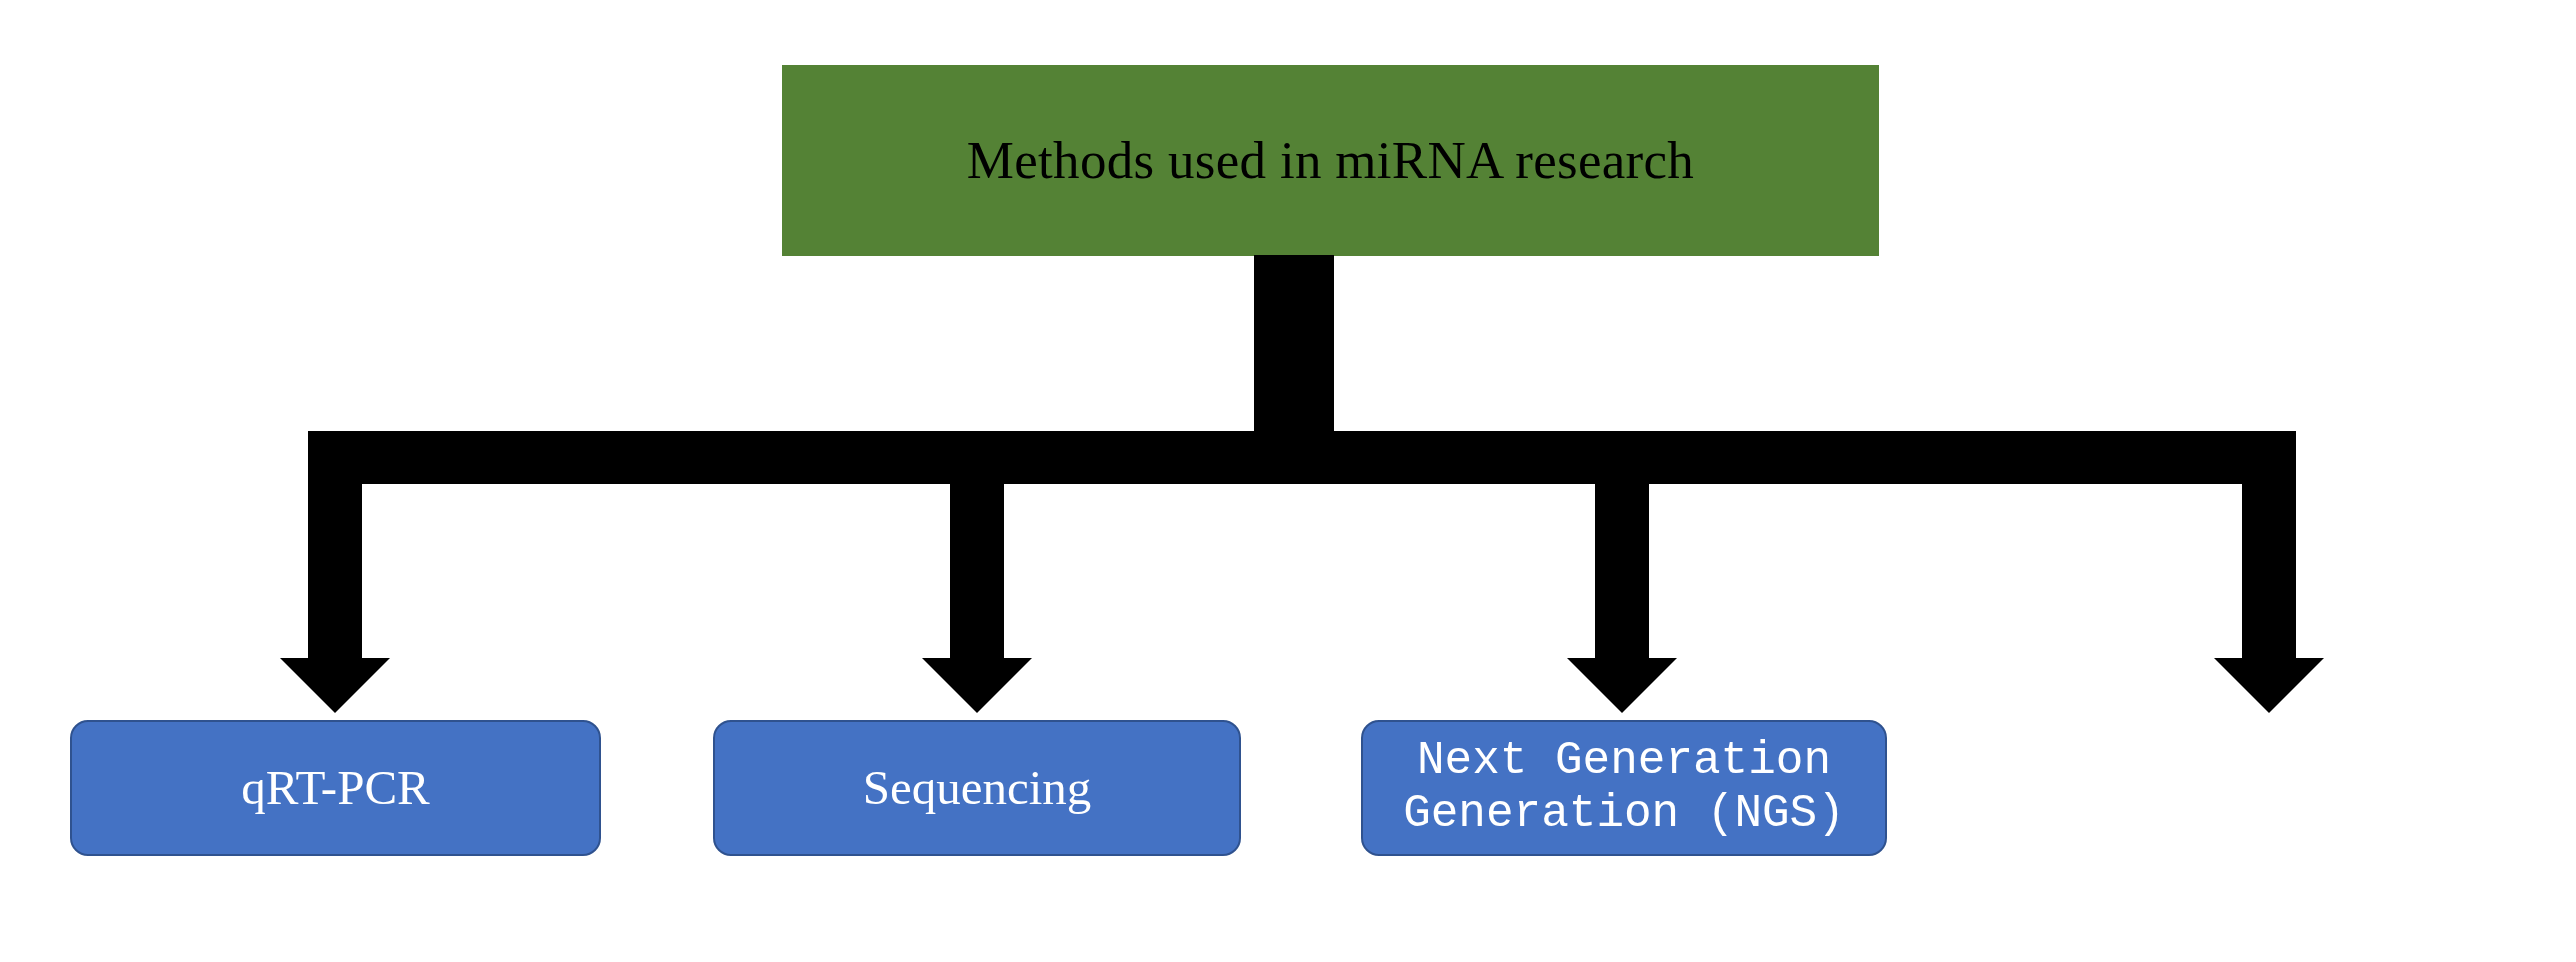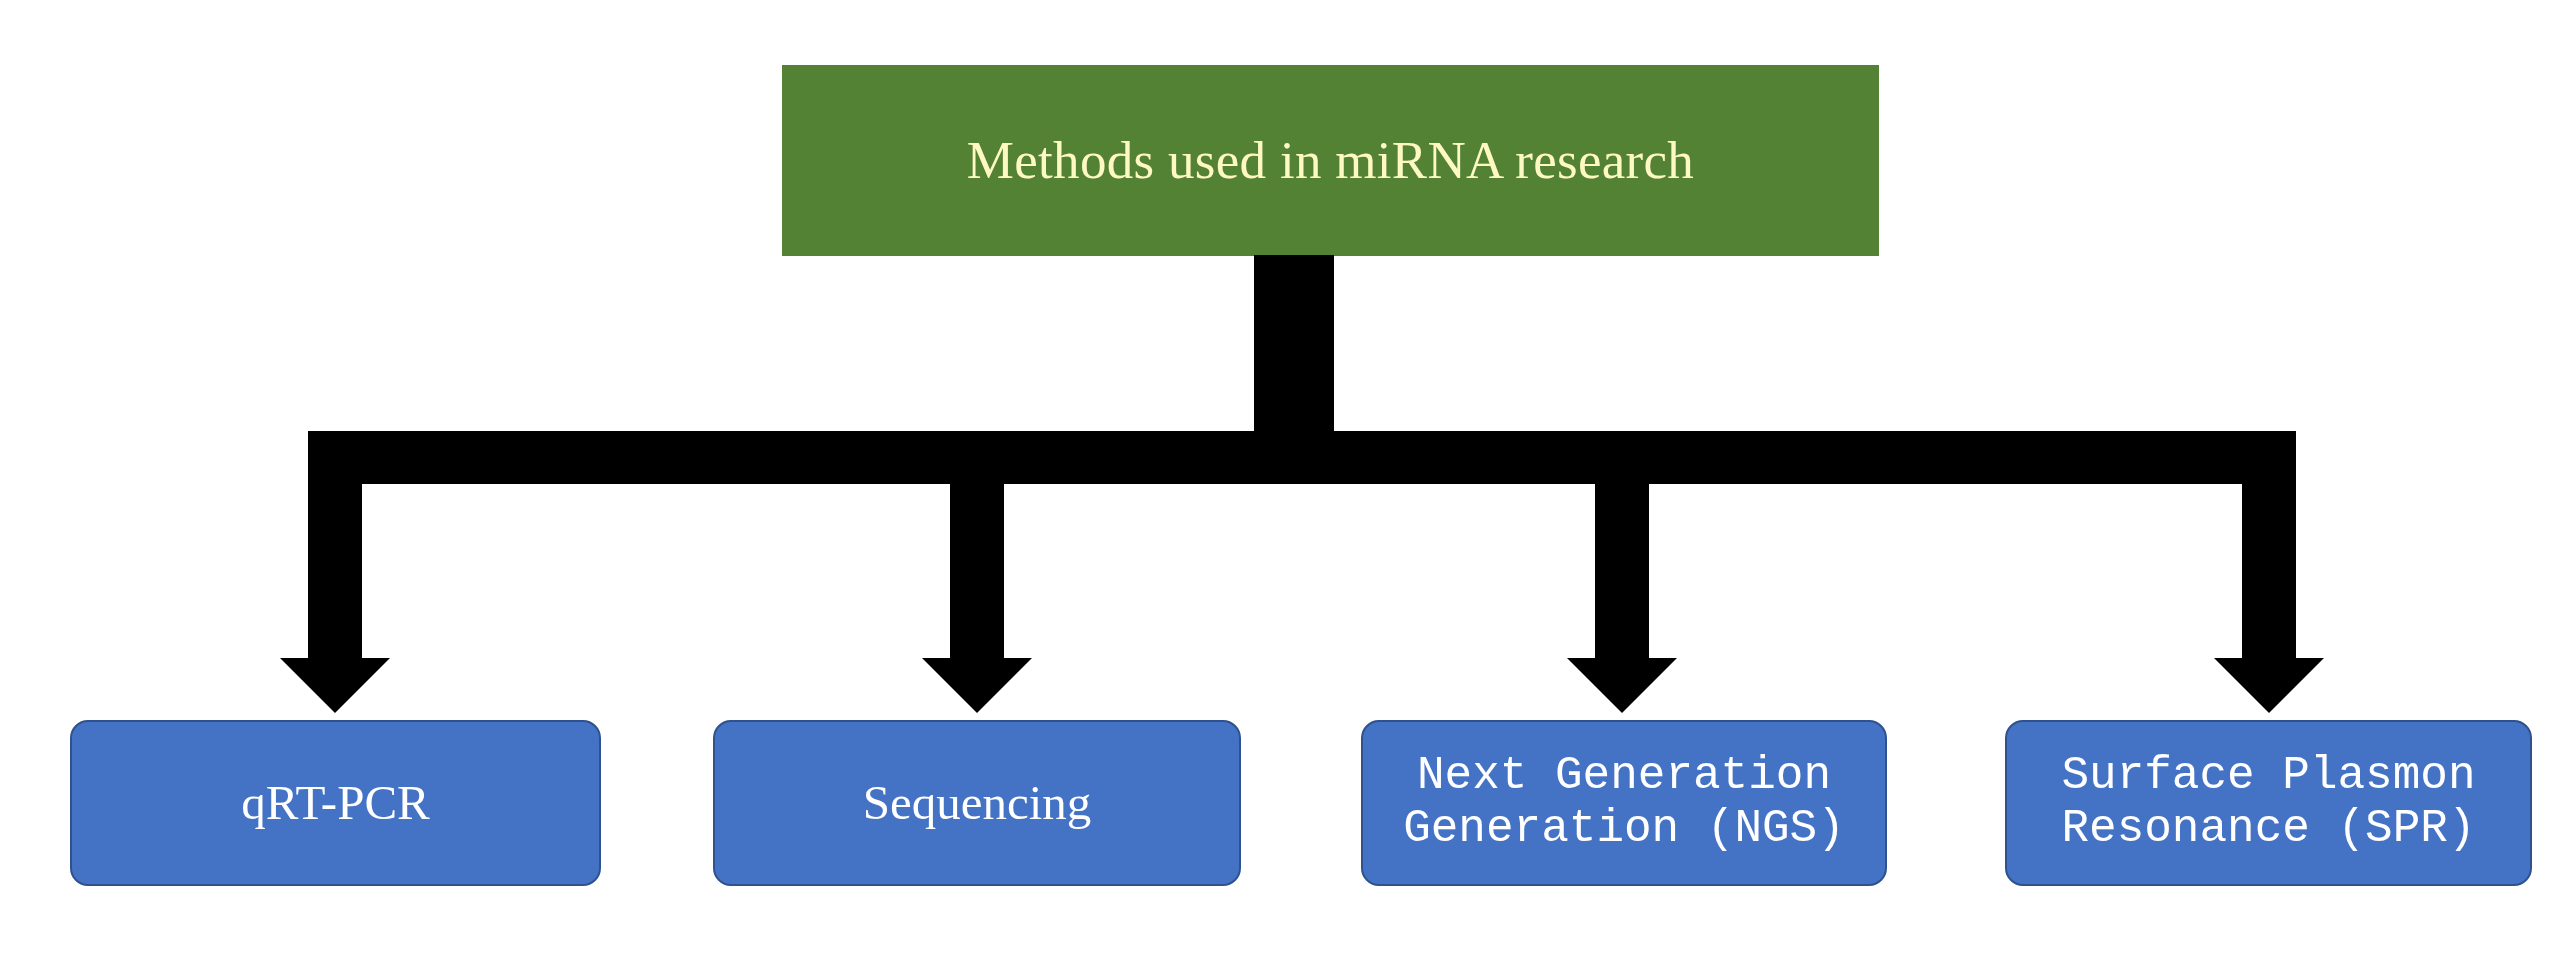--- a/index.html
+++ b/index.html
@@ -26,21 +26,21 @@
     top: 65px;
     width: 1097px;
     height: 191px;
     background: #548235;
     display: flex;
     align-items: center;
     justify-content: center;
     box-sizing: border-box;
   }
   .root-label {
-    color: #fef9c3;
+    color: #000000;
     font-size: 53px;
     line-height: 1.12;
     letter-spacing: 0.3px;
     text-align: right;
     white-space: nowrap;
   }
 
   
   .connector {
     position: absolute;
@@ -72,21 +72,21 @@
     height: 0;
     border-left: 55px solid transparent;
     border-right: 55px solid transparent;
     border-top: 55px solid #000000;
   }
 
   
   .leaf-node {
     position: absolute;
     top: 720px;
-    height: 166px;
+    height: 136px;
     background: #4472C4;
     border: 2.8px solid #2F528F;
     border-radius: 18px;
     box-sizing: border-box;
     display: flex;
     align-items: center;
     justify-content: center;
     padding: 0 12.5px;
   }
   .leaf-label {
@@ -132,21 +132,15 @@
     <span class="leaf-label">Sequencing</span>
   </div>
 
   <div class="leaf-node" style="left:1361px; width:526px;">
     <span class="leaf-label two-line">
       <span>Next Generation</span><br>
       <span>Generation (NGS)</span>
     </span>
   </div>
 
-  <div class="leaf-node" style="left:2005px; width:527px;">
-    <span class="leaf-label two-line">
-      <span>Surface Plasmon</span><br>
-      <span>Resonance (SPR)</span>
-    </span>
-  </div>
 
 </div>
 
 
 </body></html>

